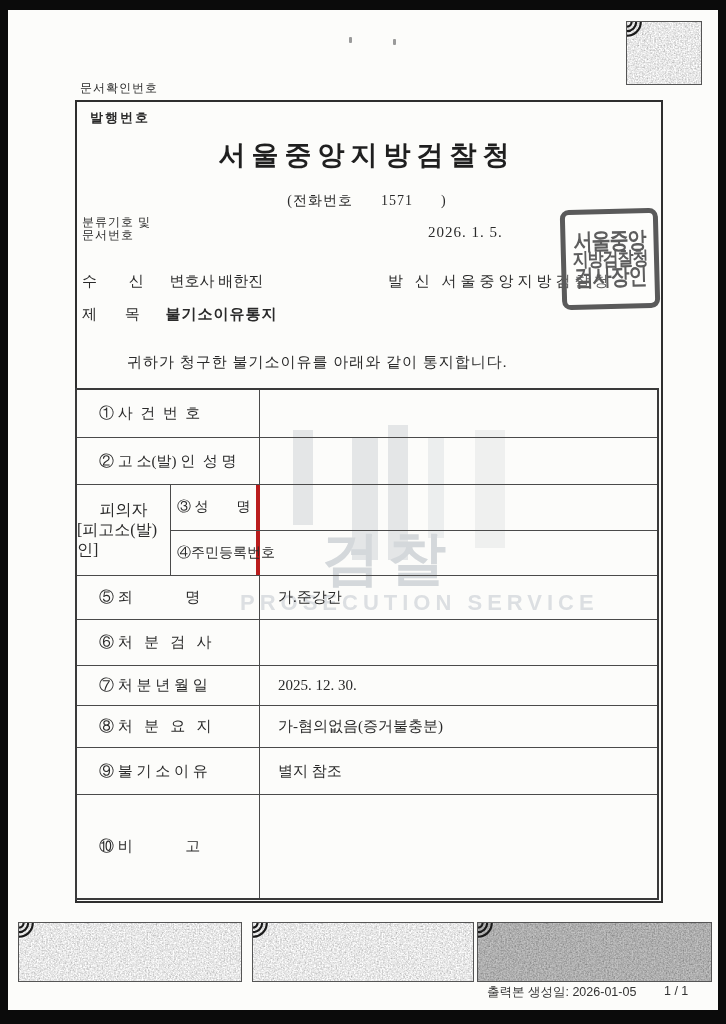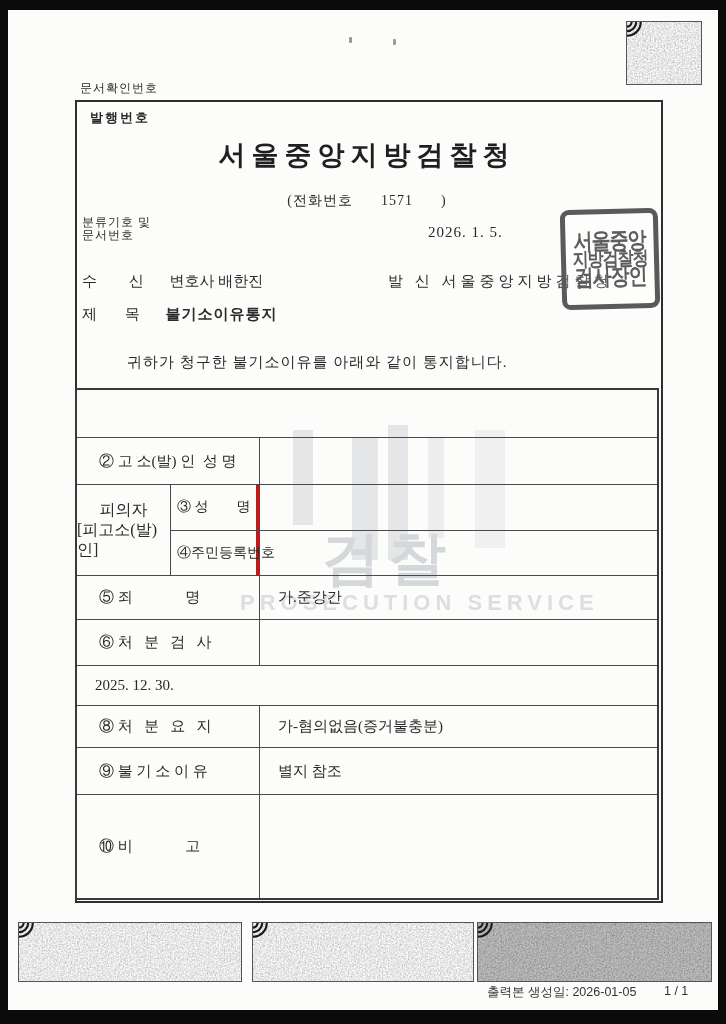--- a/index.html
+++ b/index.html
@@ -144,20 +144,21 @@
 
   <div class="abs subject">
     <span class="lab">제    목</span>
     <span class="val">불기소이유통지</span>
   </div>
 
   <div class="abs bodyline">귀하가 청구한 불기소이유를 아래와 같이 통지합니다.</div>
 
   <div class="abs tbl">
     <div class="trow" style="height:47px;">
+      <div class="tlabel">① 사  건  번  호</div>
       <div class="tvalue"></div>
     </div>
     <div class="trow" style="height:47px;">
       <div class="tlabel">② 고 소(발) 인  성 명</div>
       <div class="tvalue"></div>
     </div>
     <div class="trow" style="height:91px;">
       <div class="tgroup-label">
         <div>피의자</div>
         <div>[피고소(발)인]</div>
@@ -175,20 +176,21 @@
     </div>
     <div class="trow" style="height:44px;">
       <div class="tlabel">⑤ 죄              명</div>
       <div class="tvalue">가.준강간</div>
     </div>
     <div class="trow" style="height:46px;">
       <div class="tlabel">⑥ 처   분   검   사</div>
       <div class="tvalue"></div>
     </div>
     <div class="trow" style="height:40px;">
+      <div class="tlabel">⑦ 처 분 년 월 일</div>
       <div class="tvalue">2025. 12. 30.</div>
     </div>
     <div class="trow" style="height:42px;">
       <div class="tlabel">⑧ 처   분   요   지</div>
       <div class="tvalue">가-혐의없음(증거불충분)</div>
     </div>
     <div class="trow" style="height:47px;">
       <div class="tlabel">⑨ 불 기 소 이 유</div>
       <div class="tvalue">별지 참조</div>
     </div>

